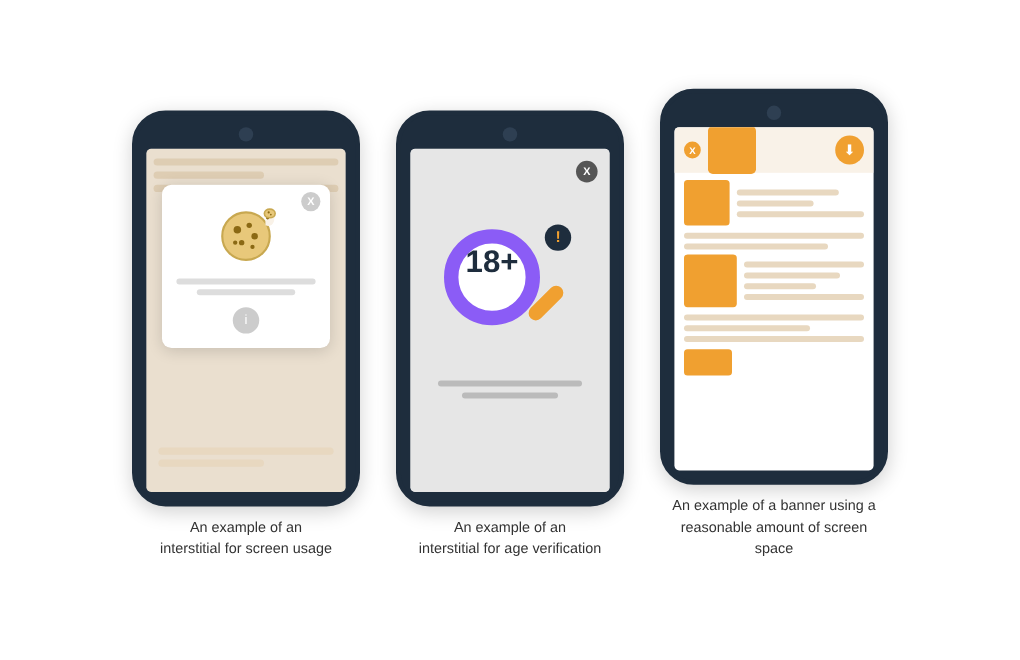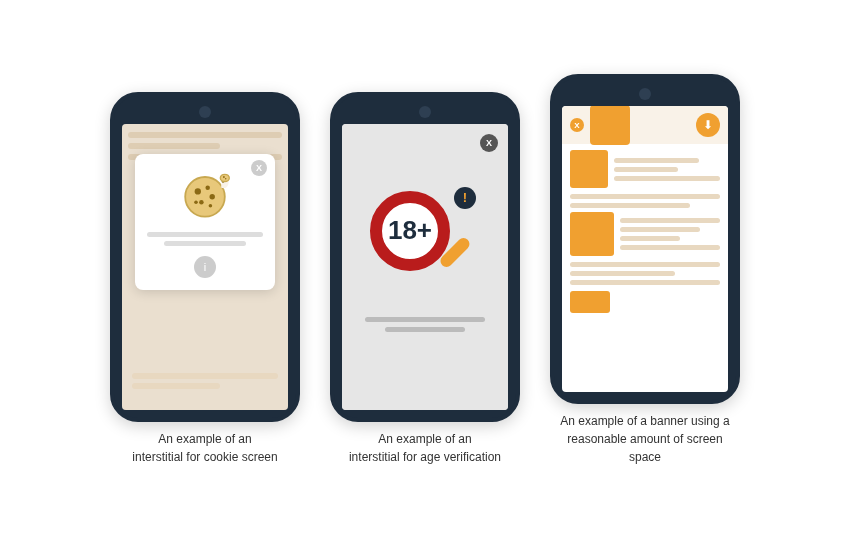--- a/index.html
+++ b/index.html
@@ -176,24 +176,24 @@
     }
     .magnify-container {
       position: relative;
       width: 110px;
       height: 110px;
       margin-bottom: 16px;
     }
     .magnify-glass {
       width: 80px;
       height: 80px;
-      border: 12px solid #b91c1c;
-      border-radius: 50%;
-      display: flex;
-      align-items: center;
+      border: 12px solid #8b5cf6;
+      border-radius: 50%;
+      display: flex;
+      align-items: flex-start;
       justify-content: center;
       background: #fff;
       position: absolute;
       top: 0;
       left: 0;
     }
     .magnify-handle {
       position: absolute;
       bottom: 0;
       right: 0;
@@ -392,21 +392,21 @@
         </div>
 
         <div class="phone-bottom-lines">
           <div class="bg-line" style="margin-bottom:4px;"></div>
           <div class="bg-line short"></div>
         </div>
       </div>
     </div>
     <div class="phone-caption">
       <span>An example of an</span><br>
-      <span>interstitial for cookie screen</span>
+      <span>interstitial for screen usage</span>
     </div>
   </div>
 
   <div class="phone-wrapper">
     <div class="phone phone2">
       <div class="phone-notch"></div>
       <div class="phone-screen">
         <div class="age-modal-overlay">
           <div class="age-modal-close">X</div>
           <div class="magnify-container">

